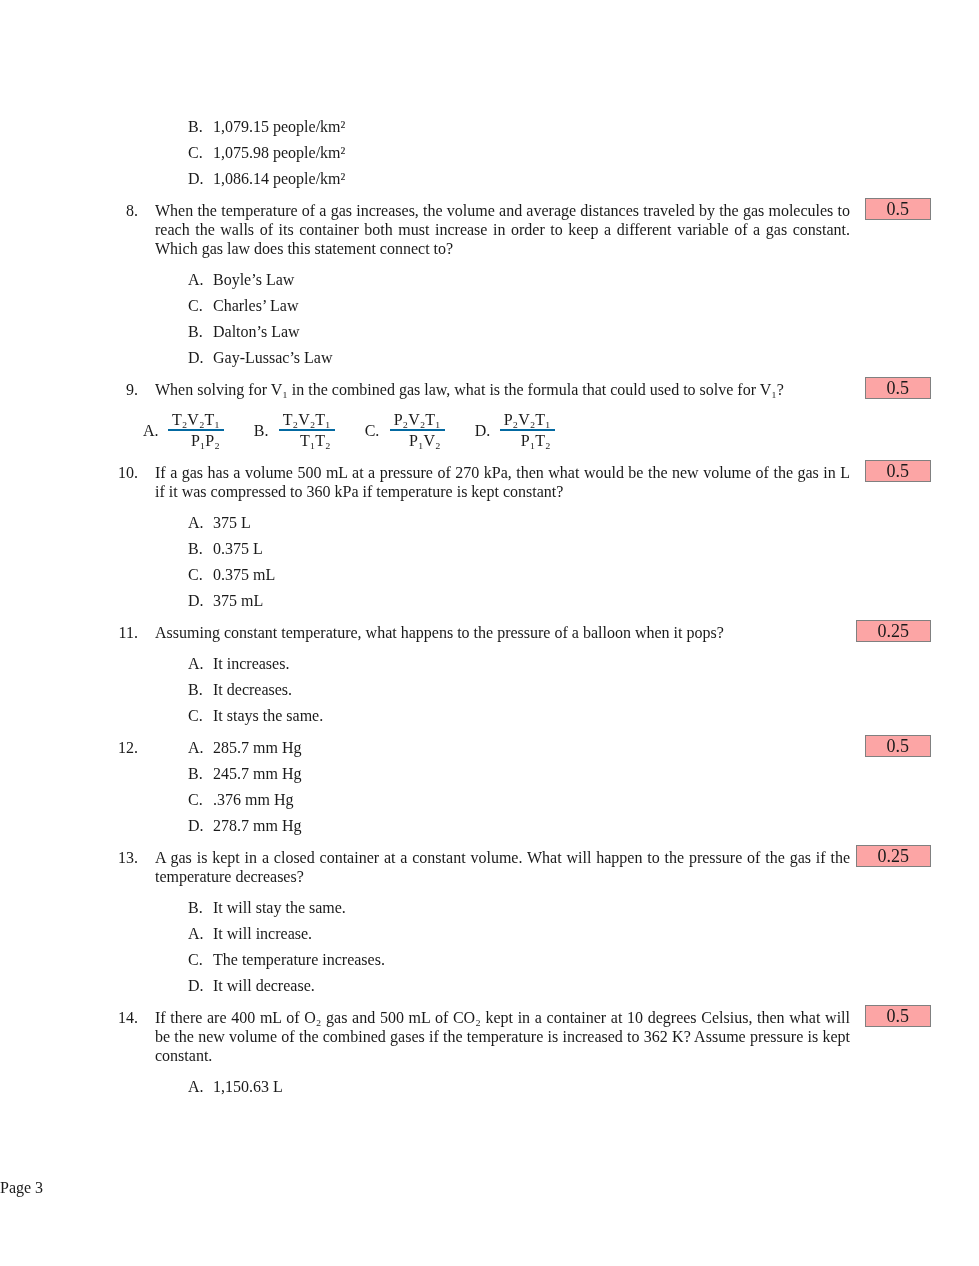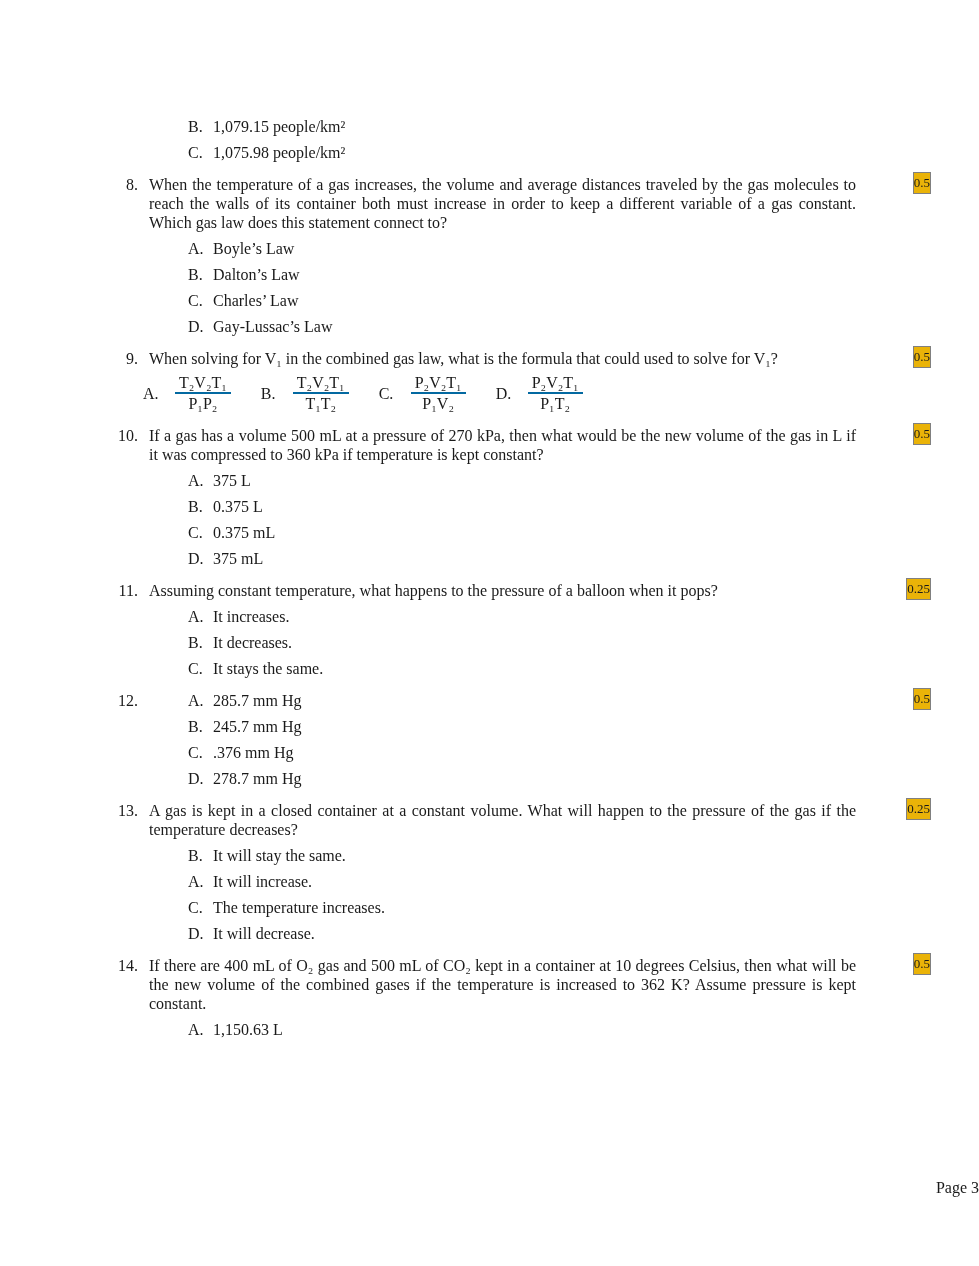--- a/index.html
+++ b/index.html
@@ -16,74 +16,77 @@
   .content { position: absolute; top: 117px; left: 0; width: 979px; }
 
   .lead-options { padding-left: 143px; }
 
   .question { position: relative; padding-left: 143px; margin-top: 13px; }
   .qnum {
     position: absolute; left: 0; top: 0;
     width: 138px; text-align: right; line-height: 19px;
   }
   .qbody { width: 719px; }
-  .qtext { margin: 6px; line-height: 19px; text-align: justify; }
+  .qtext { margin: 12px; line-height: 19px; text-align: justify; }
 
   .option { margin-top: 7px; line-height: 19px; padding-left: 45px; }
   .lead-options .option:first-child { margin-top: 0; }
   .olabel { display: inline-block; min-width: 20px; margin-right: 5px; }
 
   .marks {
     position: absolute; top: -3px; right: 48px;
     border: 1px solid #808080;
-    padding: 1px 0;
-    font-size: 13px; line-height: 18px;
-    background: #eab308;
+    padding: 1px 21px;
+    font-size: 18px; line-height: 18px;
+    background: #fca5a5;
     color: #1a1a1a;
   }
 
   .frac-row { display: flex; align-items: center; margin-top: 6px; }
   .frac-opt { display: flex; align-items: center; margin-right: 30px; }
-  .frac { display: inline-flex; flex-direction: column; text-align: center; margin-left: 7px; }
+  .frac { display: inline-flex; flex-direction: column; text-align: right; margin-left: 0; }
   .frac .fnum { padding: 0 4px; line-height: 18px; }
   .frac .fden { border-top: 2px solid #0369a1; padding: 0 4px; line-height: 19px; }
 
   .footer {
     position: absolute; bottom: 69px; left: 0;
-    width: 100%; text-align: right; line-height: 19px; font-family: Liberation Serif, serif;
+    width: 100%; text-align: left; line-height: 19px; font-family: Liberation Serif, serif;
   }
 </style>
 </head>
 <body>
 
 <div class="page">
   <div class="content">
 
     <div class="lead-options">
       <div class="option">
         <span class="olabel">B.</span><span>1,079.15 people/km²</span>
       </div>
       <div class="option">
         <span class="olabel">C.</span><span>1,075.98 people/km²</span>
       </div>
+      <div class="option">
+        <span class="olabel">D.</span><span>1,086.14 people/km²</span>
+      </div>
     </div>
 
     <div class="question">
       <span class="qnum">8.</span>
       <div class="marks">0.5</div>
       <div class="qbody">
         <p class="qtext">When the temperature of a gas increases, the volume and average distances traveled by the gas molecules to reach the walls of its container both must increase in order to keep a different variable of a gas constant. Which gas law does this statement connect to?</p>
         <div class="option">
           <span class="olabel">A.</span><span>Boyle’s Law</span>
         </div>
         <div class="option">
+          <span class="olabel">C.</span><span>Charles’ Law</span>
+        </div>
+        <div class="option">
           <span class="olabel">B.</span><span>Dalton’s Law</span>
-        </div>
-        <div class="option">
-          <span class="olabel">C.</span><span>Charles’ Law</span>
         </div>
         <div class="option">
           <span class="olabel">D.</span><span>Gay-Lussac’s Law</span>
         </div>
       </div>
     </div>
 
     <div class="question">
       <span class="qnum">9.</span>
       <div class="marks">0.5</div>

